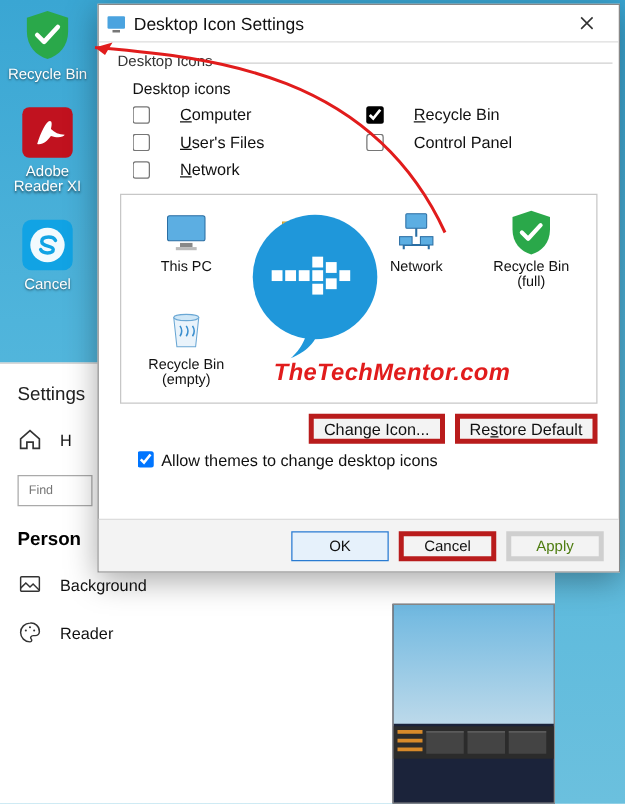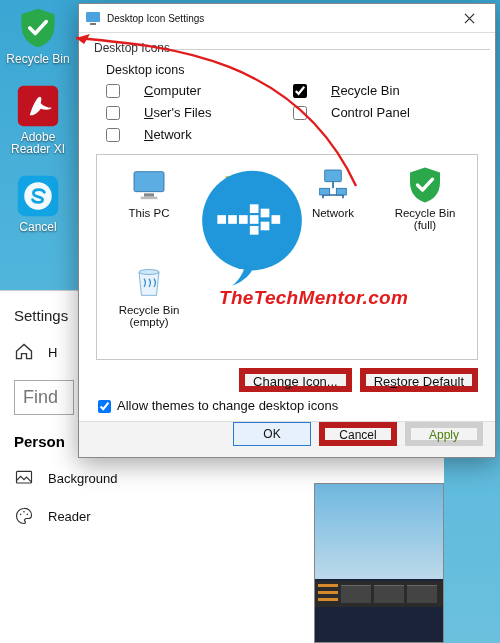--- a/index.html
+++ b/index.html
@@ -8,56 +8,56 @@
   .desk-col{position:absolute;left:2px;top:6px;width:72px;display:flex;flex-direction:column;align-items:center;gap:18px}
   .desk-icon{display:flex;flex-direction:column;align-items:center;gap:3px}
   .desk-icon .lbl{color:#fff;font-size:12px;text-shadow:0 1px 2px rgba(0,0,0,.6);text-align:center;line-height:1.05}
   .ic-svg{width:44px;height:44px}
   
   .settings-panel{position:absolute;left:0;top:290px;width:444px;height:353px;background:#fff;border-top:1px solid #ccc}
   .settings-panel .pad{padding:16px 14px;display:flex;flex-direction:column;gap:18px}
   .settings-title{font-size:15px;color:#222}
   .set-row{display:flex;align-items:center;gap:14px;font-size:16px;color:#222}
   .set-row svg{width:20px;height:20px;flex:none}
-  .findbox{border:1px solid #aaa;padding:6px 8px;width:60px;color:#0f766e;font-size:18px}
+  .findbox{border:1px solid #aaa;padding:6px 8px;width:60px;color:#0f766e;font-size:10px}
   .sect-head{font-size:15px;font-weight:600;color:#000}
   .preview-strip{position:absolute;right:0;bottom:0;width:130px;height:160px;background:#1b233a;border:1px solid #888}
   .preview-strip .sky{height:60%;background:linear-gradient(180deg,#6fb8e0,#bcd9ea)}
   .preview-strip .task{height:26px;background:#2b2b2b;margin-top:2px;display:flex;align-items:center;padding:0 3px;gap:3px}
   .task span{width:20px;height:3px;background:#d88a2a;margin-bottom:2px}
   .task .stk{display:flex;flex-direction:column;gap:2px}
   .task .pill{width:30px;height:18px;background:#444;border-top:1px solid #666}
 
   
   .dlg{position:absolute;left:78px;top:3px;width:418px;height:455px;background:#fff;border:1px solid #888;box-shadow:0 6px 24px rgba(0,0,0,.35);display:flex;flex-direction:column}
   .titlebar{height:30px;display:flex;align-items:center;padding:0 6px;border-bottom:1px solid #ddd}
   .titlebar .ticon{width:16px;height:16px;margin-right:6px}
-  .titlebar .ttxt{flex:1;font-size:10px}
+  .titlebar .ttxt{flex:1;font-size:14px}
   .titlebar .close{width:40px;height:28px;display:flex;align-items:center;justify-content:center}
   .titlebar .close svg{width:11px;height:11px}
   .dlg-body{flex:1;padding:10px 15px 8px 15px;position:relative}
   .group-label{font-size:12px;color:#333;margin:0 0 6px 0;position:relative;top:-2px}
   .group-label::after{content:"";position:absolute;left:76px;right:-10px;top:8px;border-top:1px solid #d0d0d0}
   .checks{display:grid;grid-template-columns:1fr 1fr;gap:7px 10px;margin:6px 10px 12px 12px}
   .chk{display:flex;align-items:center;gap:24px;font-size:12.5px}
   .chk input[type=checkbox]{width:14px;height:14px;accent-color:#000}
   .ul{text-decoration:underline}
 
-  .icon-gallery{border:1px solid #c7c7c7;margin:4px 2px 6px 2px;padding:10px 6px 6px 6px;display:grid;grid-template-columns:repeat(4,1fr);row-gap:5px;justify-items:center;position:relative;height:206px}
+  .icon-gallery{border:1px solid #c7c7c7;margin:4px 2px 6px 2px;padding:10px 6px 6px 6px;display:grid;grid-template-columns:repeat(4,1fr);row-gap:5px;justify-items:center;position:relative;height:168px}
   .gal-item{display:flex;flex-direction:column;align-items:center;gap:2px;width:84px}
   .gal-item svg{width:40px;height:40px}
   .gal-item .cap{font-size:11.5px;text-align:center;line-height:1.05}
   .mentor-arrow{position:absolute;left:90px;top:6px;width:130px;height:130px}
   .mentor-txt{position:absolute;left:140px;top:254px;font-size:19px;font-weight:700;font-style:italic;color:#e11c1c;letter-spacing:.3px;white-space:nowrap}
 
   .btn-row{display:flex;justify-content:flex-end;gap:8px;margin:8px 2px 6px 0}
-  .btn{min-width:92px;height:24px;border:6px solid #b91c1c;background:#f3f3f3;font-size:12px;padding:0 8px;cursor:pointer}
-  .allow-row{display:flex;align-items:flex-end;gap:6px;margin:2px 0 0 4px;font-size:12.5px}
-
-  .dlg-foot{height:42px;border-top:1px solid #ddd;background:#f3f3f3;display:flex;align-items:flex-start;justify-content:flex-end;gap:8px;padding:0 12px}
+  .btn{min-width:92px;height:24px;border:4px solid #b91c1c;background:#f3f3f3;font-size:12px;padding:0 8px;cursor:pointer}
+  .allow-row{display:flex;align-items:flex-start;gap:6px;margin:2px 0 0 16px;font-size:12.5px}
+
+  .dlg-foot{height:42px;border-top:1px solid #ddd;background:#f3f3f3;display:flex;align-items:center;justify-content:flex-end;gap:8px;padding:0 12px}
   .dlg-foot .btn{min-width:78px}
   .btn.primary{border:1px solid #2a7bd1;background:#e6f1fb}
   .btn.disabled{color:#4d7c0f;border-color:#cfcfcf}
 
   
   .ann-arrow{position:absolute;left:46px;top:16px;width:320px;height:190px;pointer-events:none}
 </style>
 </head>
 <body>
 

